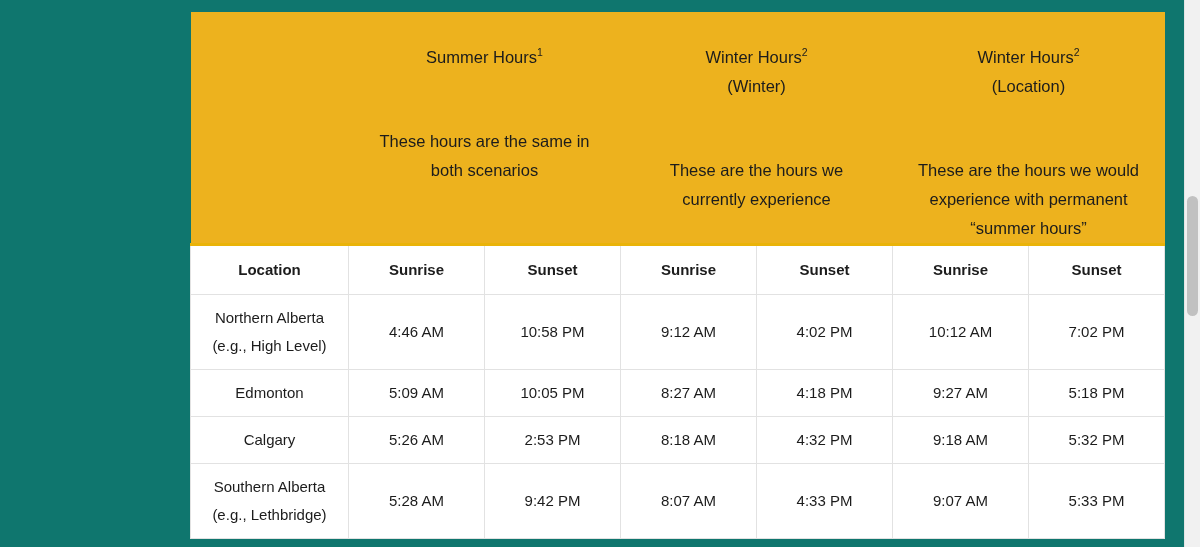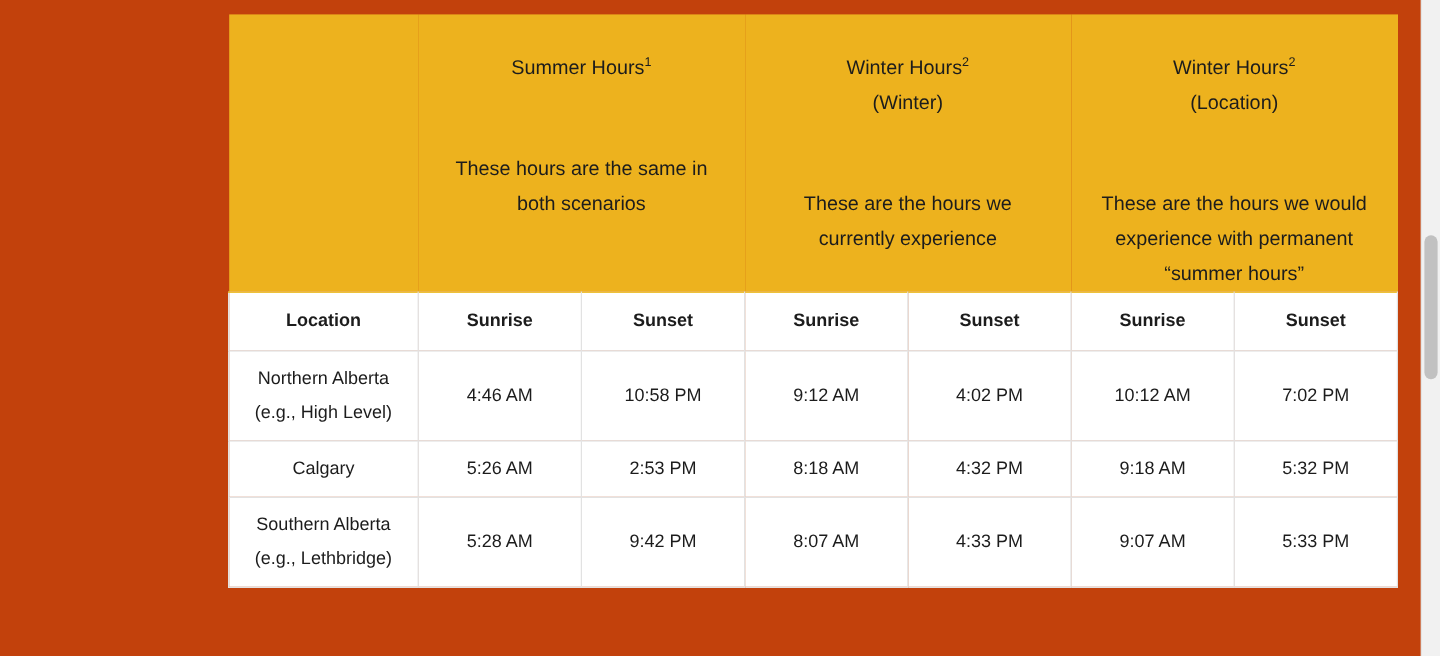--- a/index.html
+++ b/index.html
@@ -8,21 +8,21 @@
     background: #ffffff;
     width: 1200px;
     height: 547px;
     overflow: hidden;
     font-family: "Liberation Sans", sans-serif;
   }
   #page {
     position: relative;
     width: 1200px;
     height: 547px;
-    background: #c2410c;
+    background: #0f766e;
   }
   
   .scrollbar-track {
     position: absolute;
     top: 0;
     right: 0;
     width: 15px;
     height: 547px;
     background: #f1f1f1;
     border-left: 1px solid #e4e4e4;
@@ -73,21 +73,21 @@
   .band-sub { font-size: 16.5px; margin-top: 36px; }
   .band-gap { height: 19px; }
   sup { font-size: 10.5px; vertical-align: super; }
 
   tr.subhead th {
     height: 48px;
     font-size: 15px;
     font-weight: bold;
     text-align: center;
     background: #ffffff;
-    border-top: 1px solid #eab308;
+    border-top: 3px solid #eab308;
     margin-top: 44px;
   }
   tr.datarow td {
     height: 46px;
     font-size: 15px;
     text-align: center;
     background: #ffffff;
     line-height: 28px;
   }
   tr.datarow.tall td { height: 74px; }
@@ -158,20 +158,31 @@
             <span class="loc-line">(e.g., High Level)</span>
           </td>
           <td>4:46 AM</td>
           <td>10:58 PM</td>
           <td>9:12 AM</td>
           <td>4:02 PM</td>
           <td>10:12 AM</td>
           <td>7:02 PM</td>
         </tr>
 
+        <tr class="datarow">
+          <td class="loc">
+            <span class="loc-line">Edmonton</span>
+          </td>
+          <td>5:09 AM</td>
+          <td>10:05 PM</td>
+          <td>8:27 AM</td>
+          <td>4:18 PM</td>
+          <td>9:27 AM</td>
+          <td>5:18 PM</td>
+        </tr>
 
         <tr class="datarow">
           <td class="loc">
             <span class="loc-line">Calgary</span>
           </td>
           <td>5:26 AM</td>
           <td>2:53 PM</td>
           <td>8:18 AM</td>
           <td>4:32 PM</td>
           <td>9:18 AM</td>

